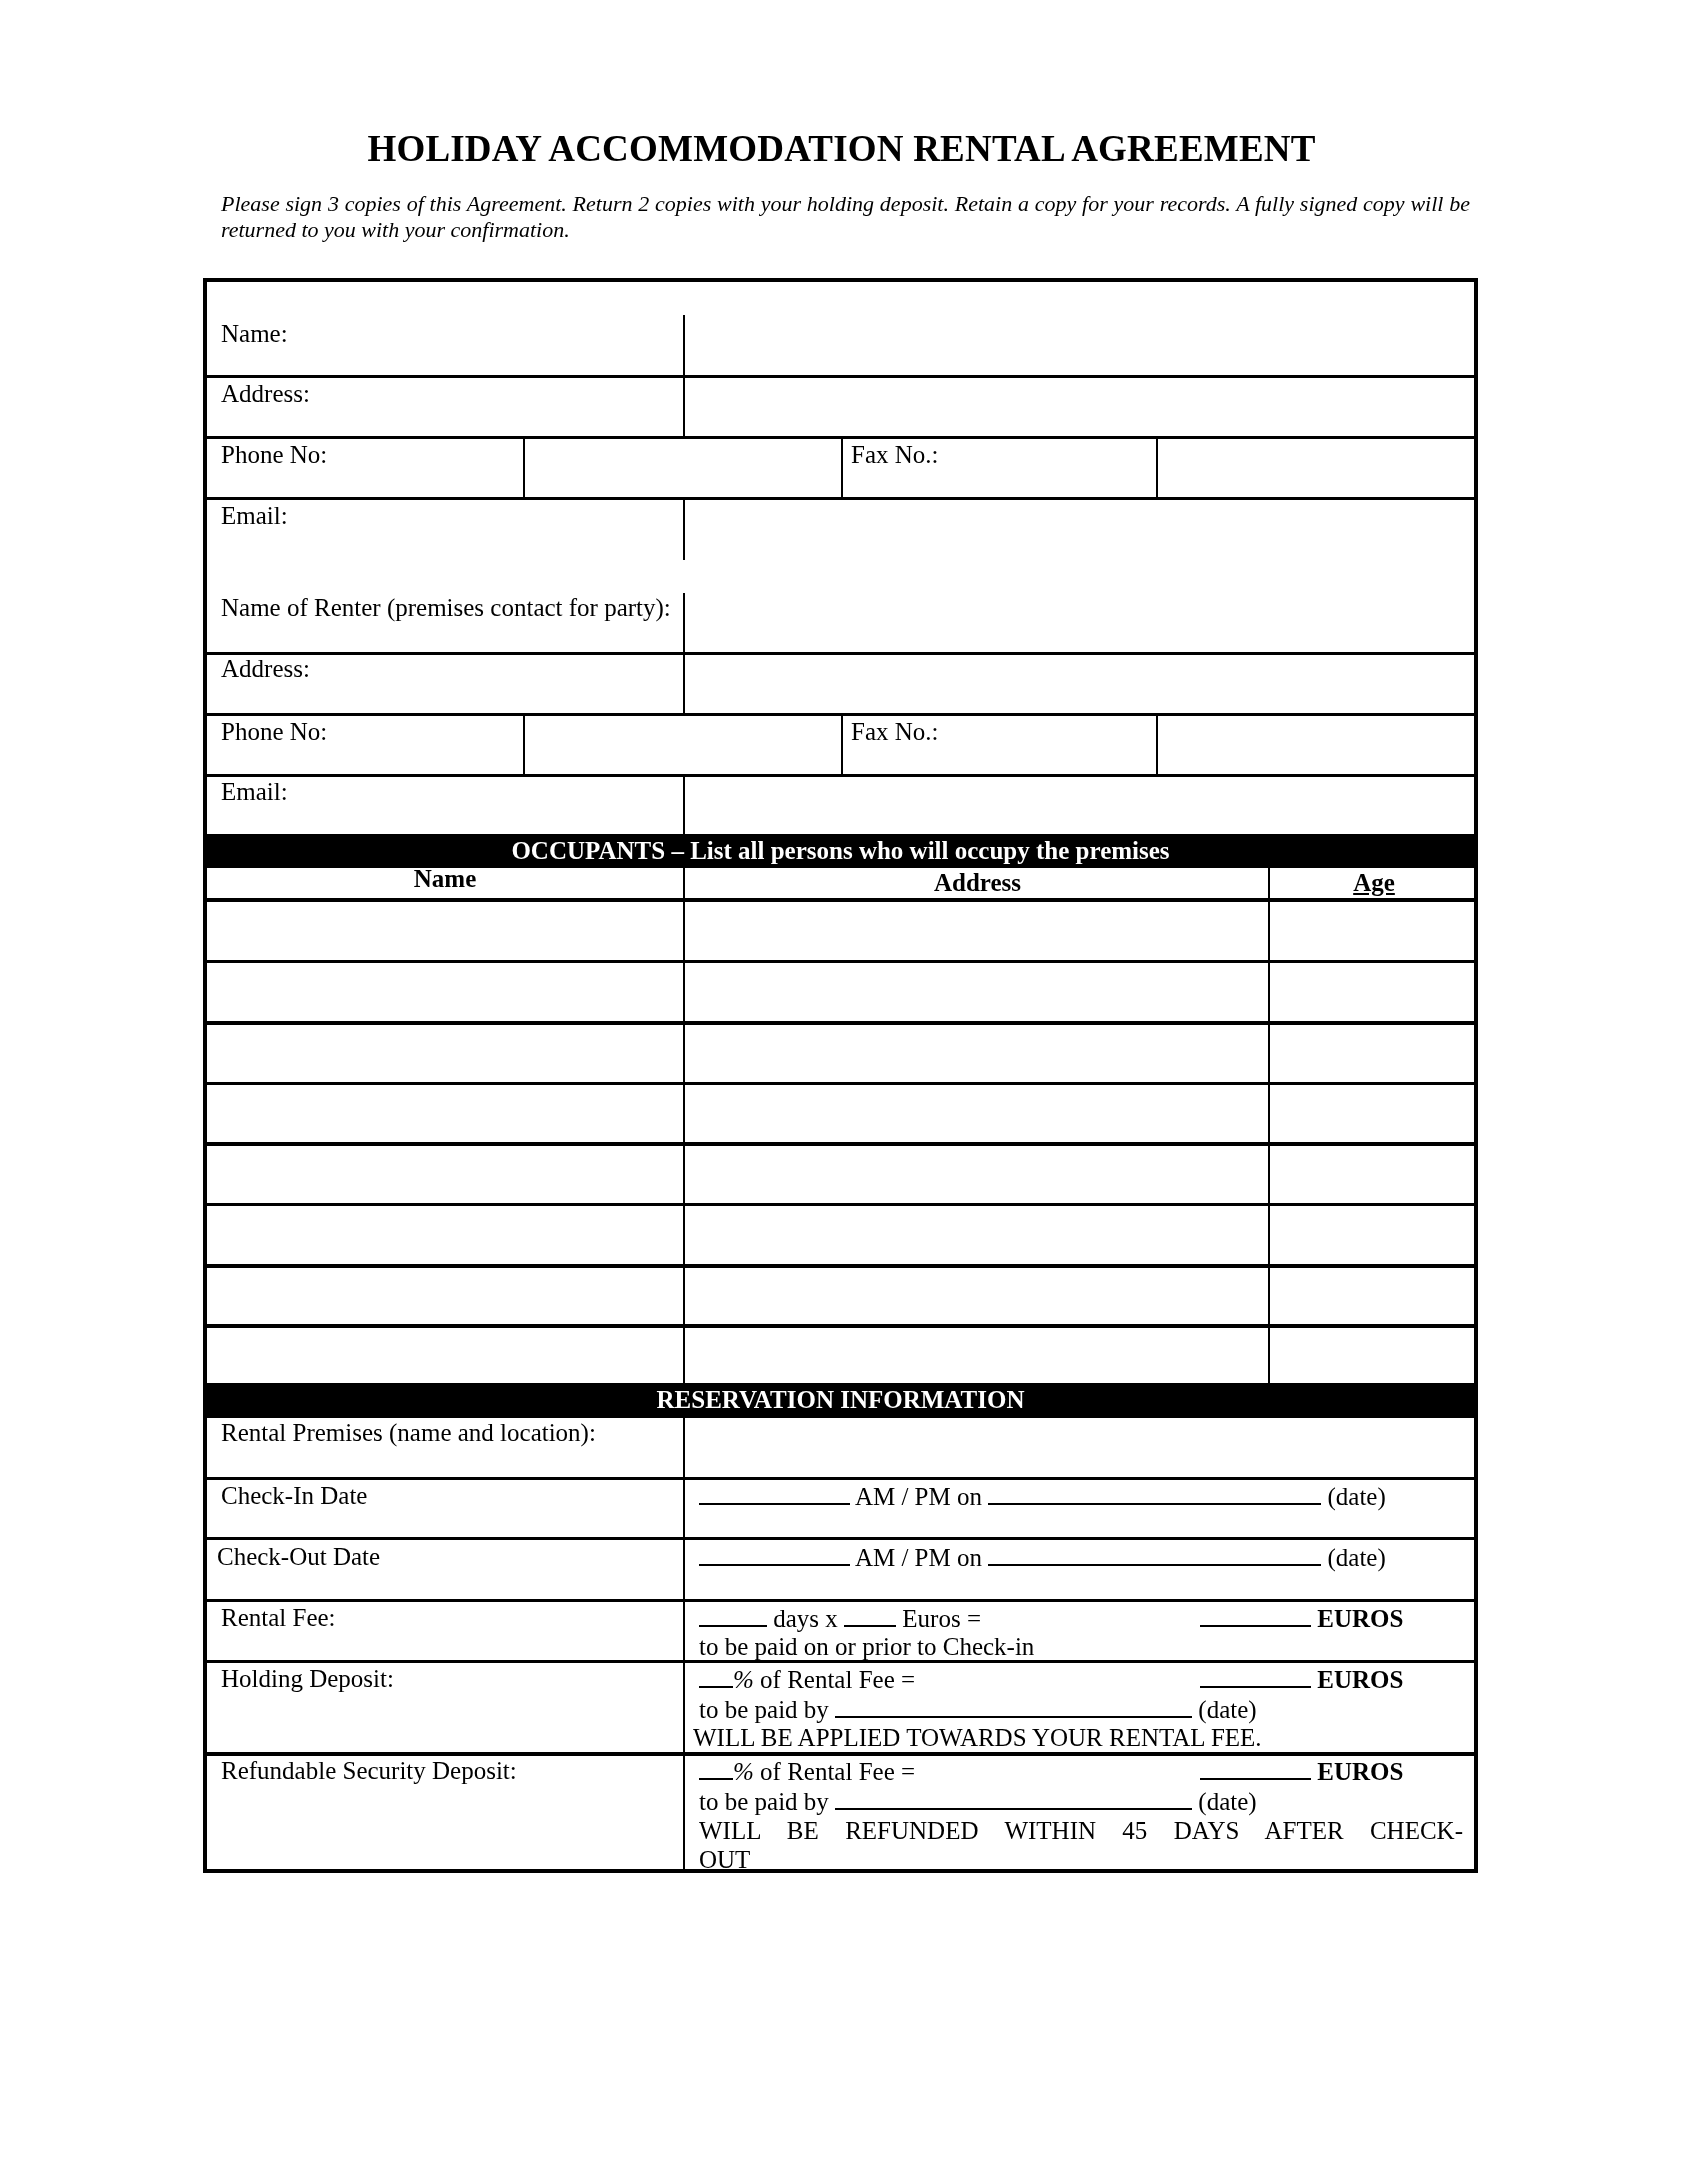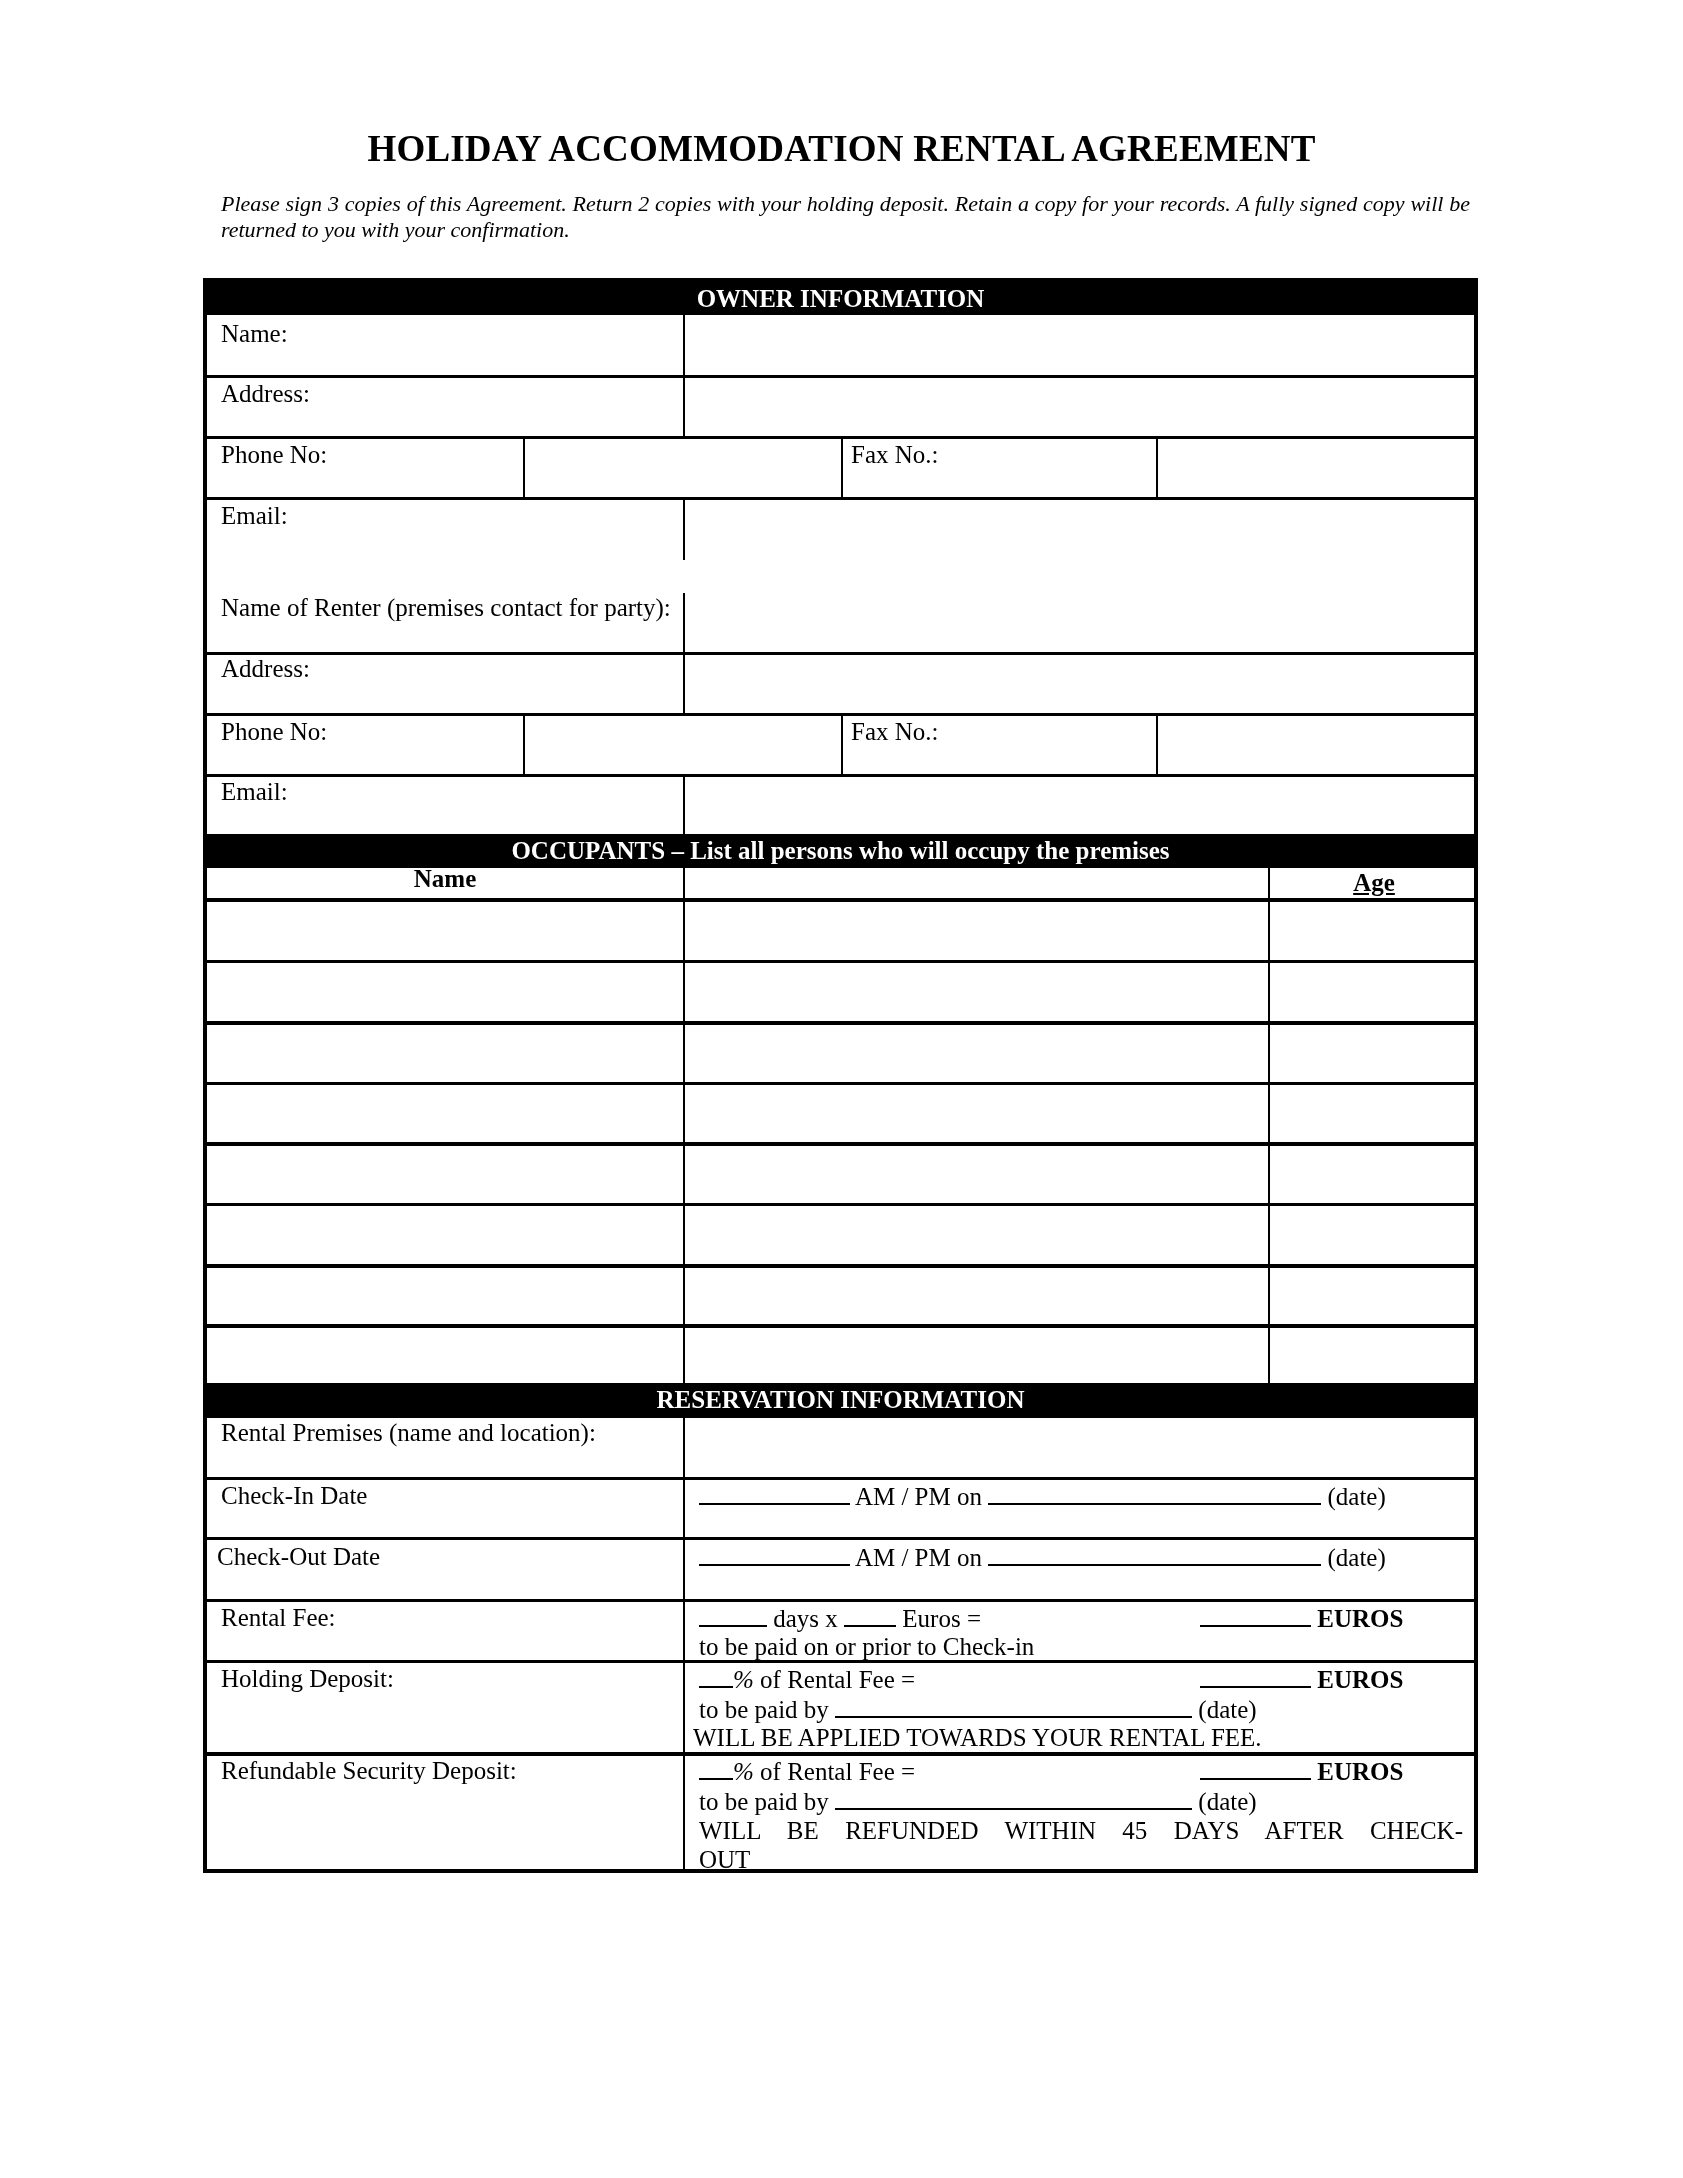--- a/index.html
+++ b/index.html
@@ -25,21 +25,20 @@
   .field { position:absolute; background:transparent; border:none; outline:none; }
 </style>
 </head>
 <body>
 
 <div class="title">HOLIDAY ACCOMMODATION RENTAL AGREEMENT</div>
 <div class="intro">Please sign 3 copies of this Agreement. Return 2 copies with your holding deposit. Retain a copy for your records. A fully signed copy will be returned to you with your confirmation.</div>
 
 <div class="form">
 
-  <div class="bar" style="top:0; height:33px; line-height:33px;">OWNER INFORMATION</div>
 
   <div class="lbl" style="left:14px; top:37px;">Name:</div>
   <input class="field" style="left: 482px; top: 37px; width: 782px; height: 54px;" value="">
   <div class="hline" style="top:93px;"></div>
 
   <div class="lbl" style="left:14px; top:97px;">Address:</div>
   <input class="field" style="left: 482px; top: 97px; width: 782px; height: 55px;" value="">
   <div class="hline" style="top:154px;"></div>
 
   <div class="lbl" style="left:14px; top:158px;">Phone No:</div>
@@ -79,20 +78,21 @@
   <div class="lbl" style="left:14px; top:495px;">Email:</div>
   <input class="field" style="left: 482px; top: 496px; width: 782px; height: 55px;" value="">
 
   <div class="vline" style="left:476px; top:311px; height:61px;"></div>
   <div class="vline" style="left:476px; top:372px; height:60px;"></div>
   <div class="vline" style="left:476px; top:494px; height:60px;"></div>
 
   <div class="bar" style="top:552px; height:34px; line-height:33px;">OCCUPANTS – List all persons who will occupy the premises</div>
 
   <div class="colhead" style="left:0; width:476px; top:582px;">Name</div>
+  <div class="colhead" style="left:478px; width:585px; top:586px;">Address</div>
   <div class="colhead" style="left:1067px; width:200px; top:586px;text-decoration:underline;">Age</div>
   <div class="hline" style="top:616px; height:4px;"></div>
 
   <div id="occ-rows">
       <div></div>
       <input class="field" value="" style="left: 6px; top: 622px; width: 465px; height: 55px;">
       <input class="field" value="" style="left: 482px; top: 622px; width: 574px; height: 55px;">
       <input class="field" value="" style="left: 1067px; top: 622px; width: 194px; height: 55px;">
       <div class="hline" style="top: 678px; height: 3px;"></div>
       <div></div>

